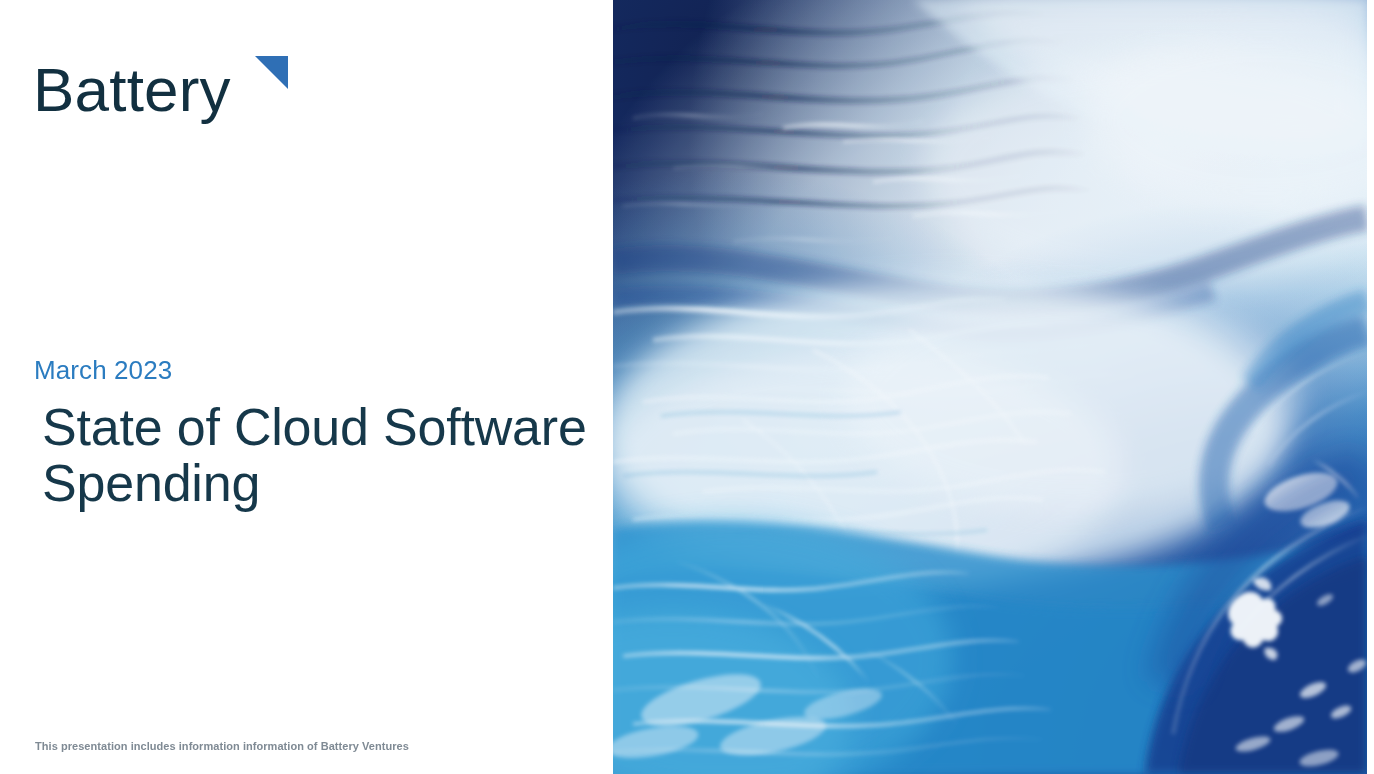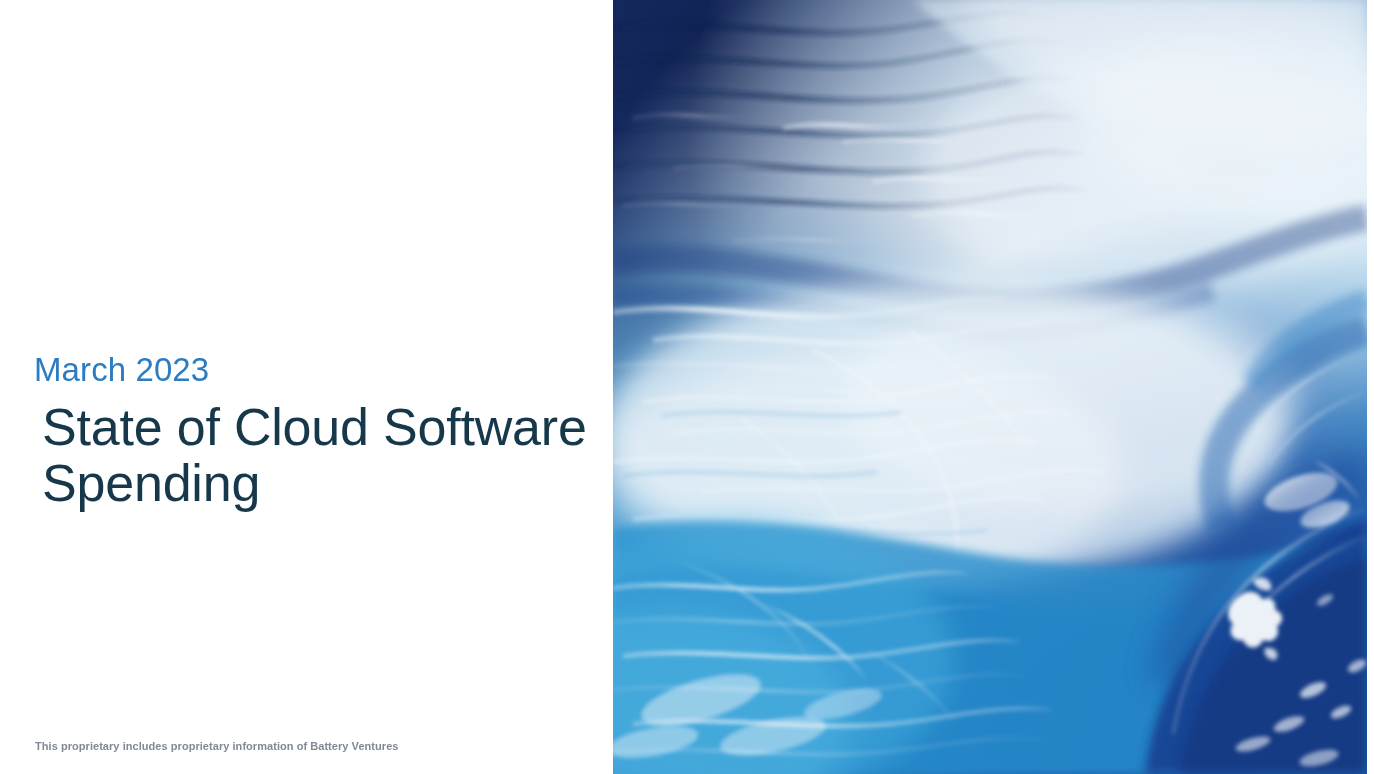--- a/index.html
+++ b/index.html
@@ -61,21 +61,21 @@
   }
 
   
   .title-block {
     position: absolute;
     left: 34px;
     top: 349px;
     width: 570px;
   }
   .eyebrow {
-    font-size: 33px;
+    font-size: 26px;
     line-height: 42px;
     color: #2b7cc0;
     font-weight: 400;
     letter-spacing: 0.1px;
     margin: 0 0 6px 0;
     white-space: nowrap;
   }
   .headline {
     font-size: 52px;
     line-height: 56px;
@@ -122,27 +122,33 @@
     background: #ffffff;
   }
 </style>
 </head>
 <body>
 
 <div class="slide">
 
   <div class="left-panel">
 
+    <div class="logo">
+      <div class="logo-wordmark">Battery</div>
+      <svg class="logo-mark" viewBox="0 0 33 33">
+        <polygon points="0,0 33,0 33,33" fill="#2f6fb5"></polygon>
+      </svg>
+    </div>
 
     <div class="title-block">
       <div class="eyebrow">March 2023</div>
       <h1 class="headline">State of Cloud Software Spending</h1>
     </div>
 
-    <div class="footer-note">This proprietary includes proprietary information of Battery Ventures</div>
+    <div class="footer-note">This presentation includes information information of Battery Ventures</div>
   </div>
 
   <div class="image-panel">
     <svg viewBox="0 0 754 774" preserveAspectRatio="none">
       <defs>
 
         <linearGradient id="base" x1="0" y1="0" x2="0.25" y2="1">
           <stop offset="0%" stop-color="#1b2d60"></stop>
           <stop offset="14%" stop-color="#21357a"></stop>
           <stop offset="26%" stop-color="#4a7fbe"></stop>

